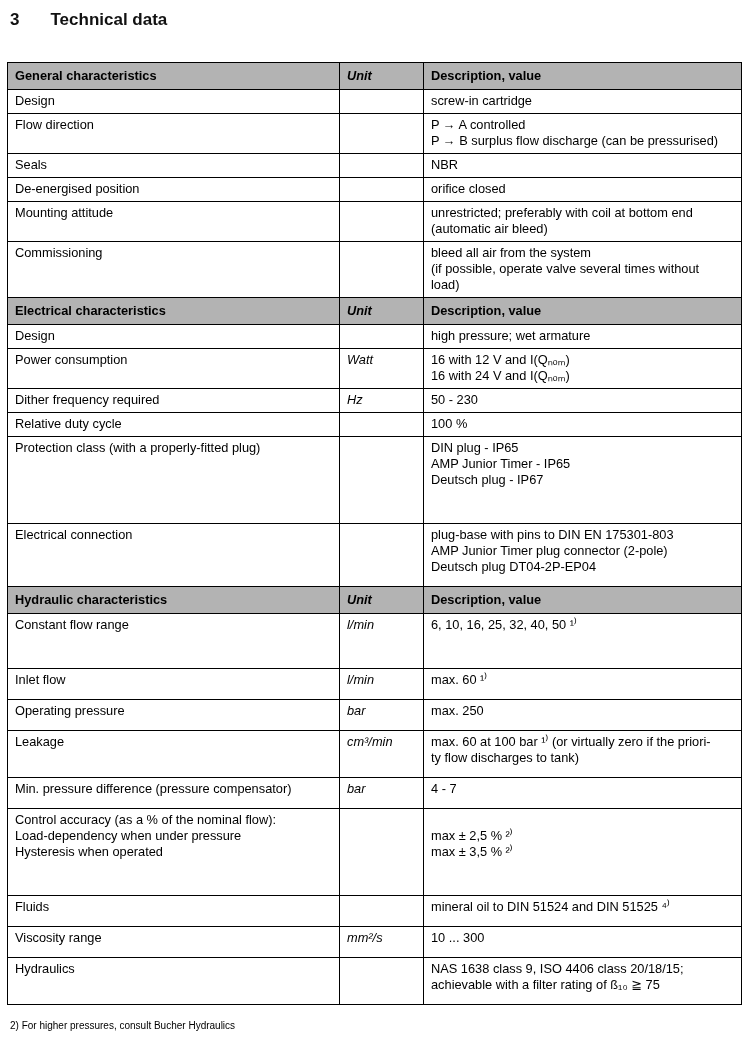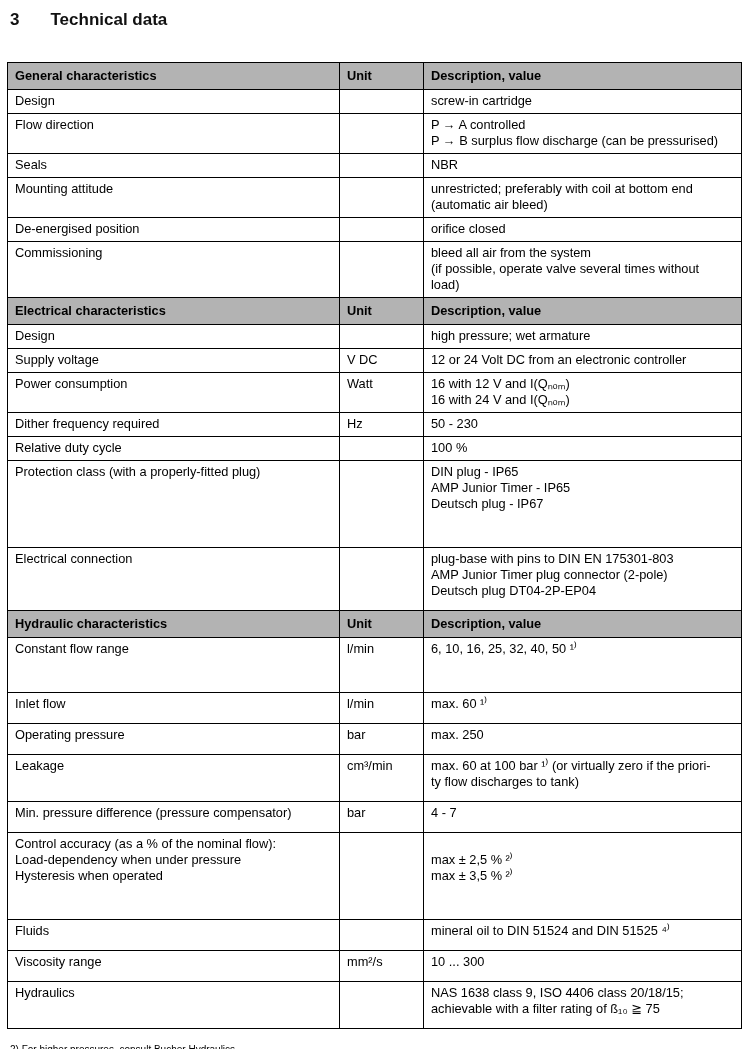--- a/index.html
+++ b/index.html
@@ -45,20 +45,21 @@
     font-weight: normal;
   }
   tr.section-header th {
     background: var(--header-bg, #b3b3b3);
     font-weight: bold;
     padding-top: 5px;
     padding-bottom: 5px;
   }
   th.col-unit, td.unit {
     text-align: center;
+    font-style: italic;
   }
   tr.sp td { padding-bottom: 11px; }
   tr.mp td { padding-bottom: 35px; margin-left: 8px; }
   .footnotes {
     margin: 12px 0 0 3px;
     font-size: 10px;
     line-height: 17px;
   }
   .footnote { white-space: pre-line; }
 </style>
@@ -95,54 +96,49 @@
       <td class="unit"></td>
       <td>P → A controlled
 P → B surplus flow discharge (can be pressurised)</td>
     </tr>
     <tr>
       <td>Seals</td>
       <td class="unit"></td>
       <td>NBR</td>
     </tr>
     <tr>
+      <td>De-energised position</td>
+      <td class="unit"></td>
+      <td>orifice closed</td>
+    </tr>
+    <tr>
       <td>Mounting attitude</td>
       <td class="unit"></td>
       <td>unrestricted; preferably with coil at bottom end
 (automatic air bleed)</td>
-    </tr>
-    <tr>
-      <td>De-energised position</td>
-      <td class="unit"></td>
-      <td>orifice closed</td>
     </tr>
     <tr>
       <td>Commissioning</td>
       <td class="unit"></td>
       <td>bleed all air from the system
 (if possible, operate valve several times without
 load)</td>
     </tr>
 
     <tr class="section-header">
       <th>Electrical characteristics</th>
       <th class="col-unit">Unit</th>
       <th>Description, value</th>
     </tr>
     <tr>
       <td>Design</td>
       <td class="unit"></td>
       <td>high pressure; wet armature</td>
     </tr>
     <tr>
-      <td>Supply voltage</td>
-      <td class="unit">V DC</td>
-      <td>12 or 24 Volt DC from an electronic controller</td>
-    </tr>
-    <tr>
       <td>Power consumption</td>
       <td class="unit">Watt</td>
       <td>16 with 12 V and I(Qₙₒₘ)
 16 with 24 V and I(Qₙₒₘ)</td>
     </tr>
     <tr>
       <td>Dither frequency required</td>
       <td class="unit">Hz</td>
       <td>50 - 230</td>
     </tr>

